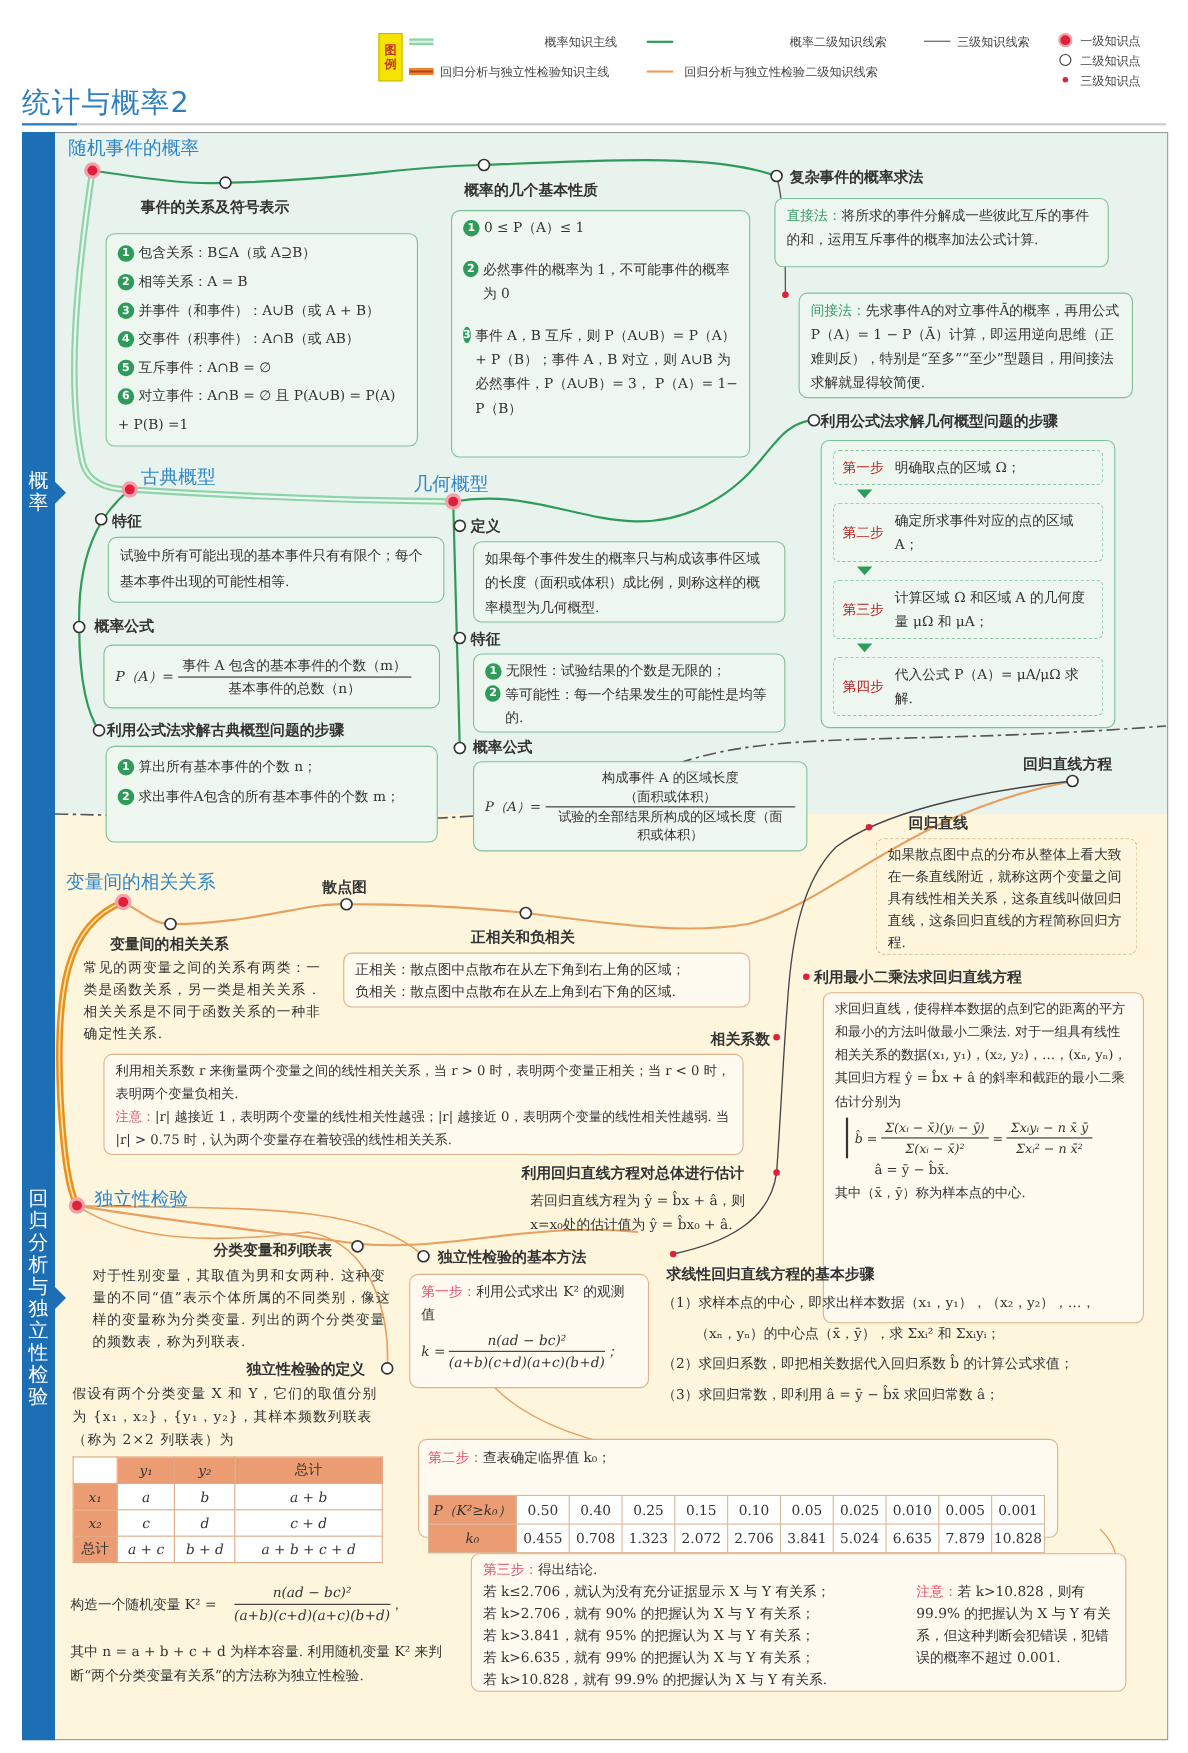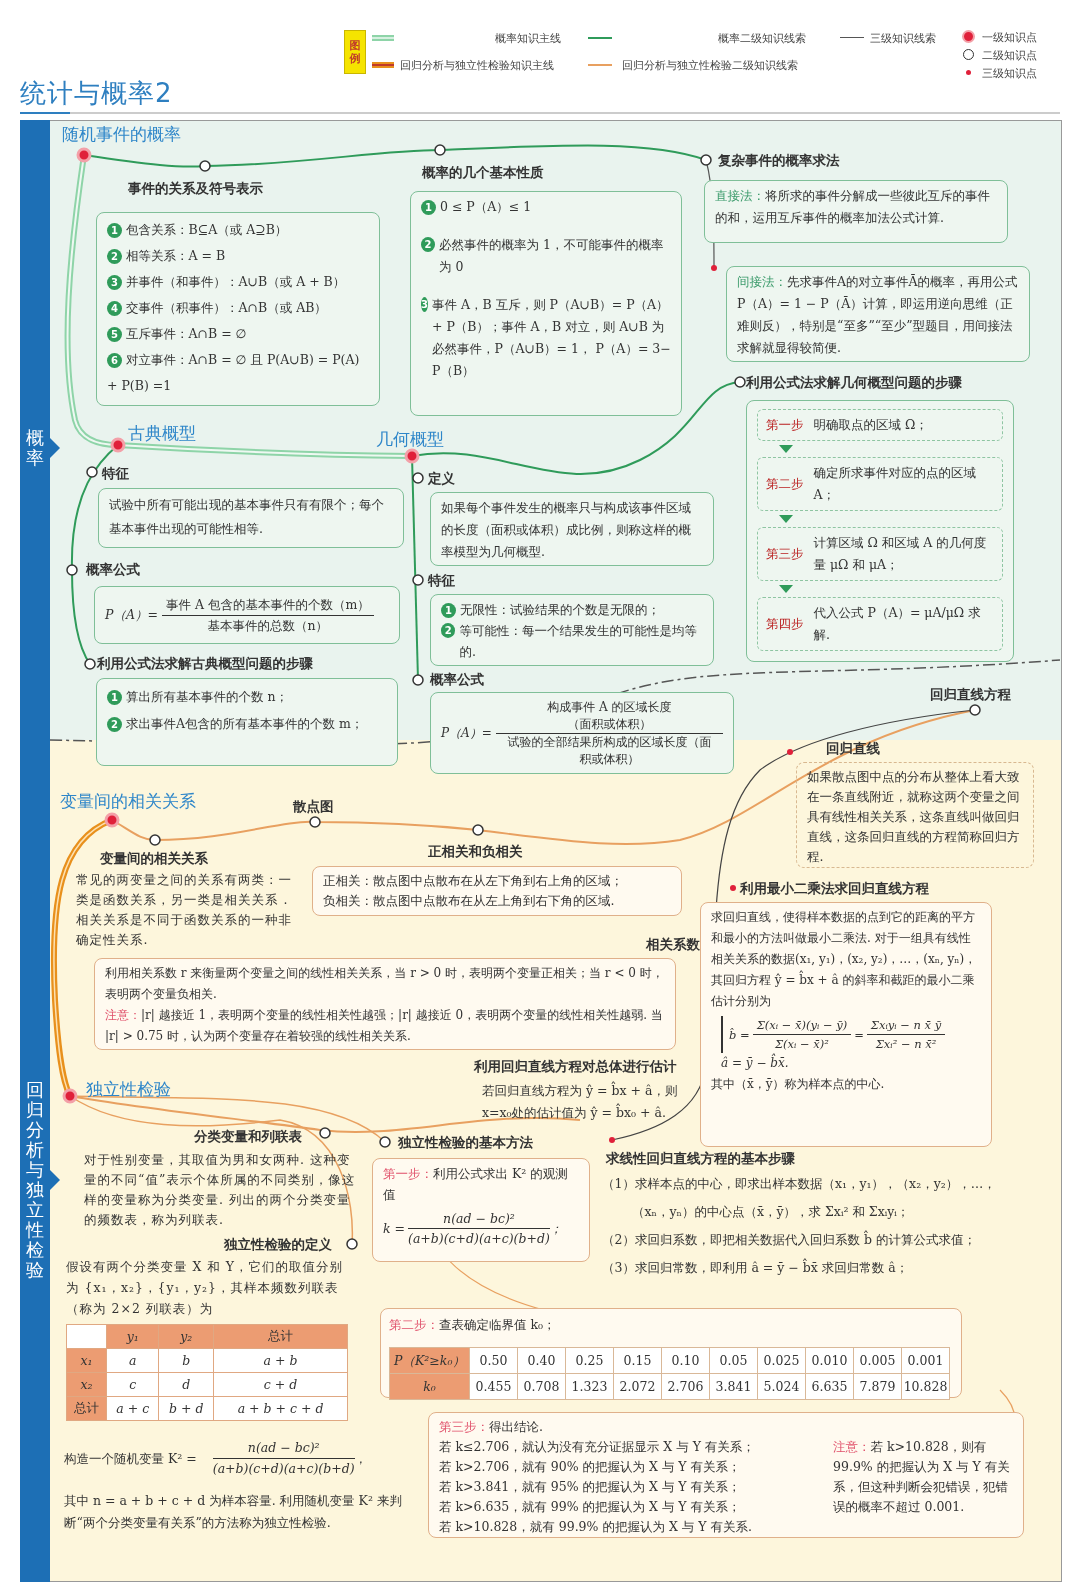--- a/index.html
+++ b/index.html
@@ -158,21 +158,21 @@
 
 <div class="abs node-title" style="left:422px;top:164px">概率的几个基本性质</div>
 <div class="abs gbox" style="left:410px;top:191px;width:272px;height:225px;line-height:22px">
   <div style="margin-bottom:16px"><span class="num">1</span><span>0 ≤ P（A）≤ 1</span></div>
   <div style="margin-bottom:16px;display:flex">
       <span class="num" style="margin-top:3px">2</span>
       <span>必然事件的概率为 1，不可能事件的概率为 0</span>
     </div>
   <div style="display:flex">
       <span class="num" style="margin-top:3px">3</span>
-      <span>事件 A，B 互斥，则 P（A∪B）= P（A）+ P（B）；事件 A，B 对立，则 A∪B 为必然事件，P（A∪B）= 1， P（A）= 3− P（B）</span>
+      <span>事件 A，B 互斥，则 P（A∪B）= P（A）+ P（B）；事件 A，B 对立，则 A∪B 为必然事件，P（A∪B）= 3， P（A）= 1− P（B）</span>
     </div>
 </div>
 
 <div class="abs node-title" style="left:718px;top:152px">复杂事件的概率求法</div>
 <div class="abs gbox" style="left:704px;top:180px;width:304px;height:63px;line-height:22px">
   <span class="lbl-g">直接法：</span><span>将所求的事件分解成一些彼此互斥的事件的和，运用互斥事件的概率加法公式计算.</span>
 </div>
 <div class="abs gbox" style="left:726px;top:266px;width:304px;height:96px;line-height:22px">
   <span class="lbl-g">间接法：</span><span>先求事件A的对立事件Ā的概率，再用公式 P（A）= 1 − P（Ā）计算，即运用逆向思维（正难则反），特别是“至多”“至少”型题目，用间接法求解就显得较简便.</span>
 </div>
@@ -250,35 +250,35 @@
   <div>正相关：散点图中点散布在从左下角到右上角的区域；</div>
   <div>负相关：散点图中点散布在从左上角到右下角的区域.</div>
 </div>
 <div class="abs node-title" style="left:646px;top:936px">相关系数</div>
 <div class="abs obox" style="left:94px;top:958px;width:582px;height:92px;line-height:21px;font-size:12px">
   <div>利用相关系数 r 来衡量两个变量之间的线性相关关系，当 r &gt; 0 时，表明两个变量正相关；当 r &lt; 0 时，表明两个变量负相关.</div>
   <div><span class="lbl-r">注意：</span><span>|r| 越接近 1，表明两个变量的线性相关性越强；|r| 越接近 0，表明两个变量的线性相关性越弱. 当 |r| &gt; 0.75 时，认为两个变量存在着较强的线性相关关系.</span></div>
 </div>
 
 <div class="abs node-title" style="left:740px;top:880px">利用最小二乘法求回归直线方程</div>
-<div class="abs obox" style="left:700px;top:902px;width:292px;height:245px;line-height:21px;font-size:12px">
+<div class="abs obox" style="left:748px;top:902px;width:292px;height:301px;line-height:21px;font-size:12px">
   <div>求回归直线，使得样本数据的点到它的距离的平方和最小的方法叫做最小二乘法. 对于一组具有线性相关关系的数据(x₁, y₁)，(x₂, y₂)，…，(xₙ, yₙ)，其回归方程 ŷ = b̂x + â 的斜率和截距的最小二乘估计分别为</div>
   <div style="display:flex;align-items:center;margin-top:4px;font-style:italic;font-size:11.5px;line-height:18px;border-left:2px solid #333;padding-left:6px;margin-left:10px">
     <span style="margin-right:3px">b̂ =</span>
     <span class="frac">
         <span class="n">Σ(xᵢ − x̄)(yᵢ − ȳ)</span>
         <span>Σ(xᵢ − x̄)²</span>
       </span>
     <span style="margin:0 3px">=</span>
     <span class="frac">
         <span class="n">Σxᵢyᵢ − n x̄ ȳ</span>
         <span>Σxᵢ² − n x̄²</span>
       </span>
   </div>
-  <div style="font-style:italic;margin-left:10px">â = ȳ − b̂x̄.</div>
+  <div style="margin-left:36px">â = ȳ − b̂x̄.</div>
   <div>其中（x̄，ȳ）称为样本点的中心.</div>
 </div>
 
 <div class="abs node-title" style="left:474px;top:1058px">利用回归直线方程对总体进行估计</div>
 <div class="abs" style="left:482px;top:1080px;font-size:12.5px;line-height:22px">
   <div>若回归直线方程为 ŷ = b̂x + â，则</div>
   <div>x=x₀处的估计值为 ŷ = b̂x₀ + â.</div>
 </div>
 
 <div class="abs sec-title" style="left:86px;top:1078px">独立性检验</div>
@@ -342,21 +342,21 @@
 <div class="abs node-title" style="left:606px;top:1150px">求线性回归直线方程的基本步骤</div>
 <div class="abs" style="left:602px;top:1170px;width:440px;font-size:12.5px;line-height:28px">
   <div>（1）求样本点的中心，即求出样本数据（x₁，y₁），（x₂，y₂），…，</div>
   <div style="padding-left:30px">（xₙ，yₙ）的中心点（x̄，ȳ），求 Σxᵢ² 和 Σxᵢyᵢ；</div>
   <div>（2）求回归系数，即把相关数据代入回归系数 b̂ 的计算公式求值；</div>
   <div>（3）求回归常数，即利用 â = ȳ − b̂x̄ 求回归常数 â；</div>
 </div>
 
 <div class="abs obox" style="left:380px;top:1308px;width:582px;height:90px;line-height:20px;padding:6px 8px">
   <div><span class="lbl-r">第二步：</span><span>查表确定临界值 k₀；</span></div>
-  <table class="kt" style="margin-top:12px">
+  <table class="kt" style="margin-top:24px">
     <tbody>
         <tr>
       <td class="h">P（K²≥k₀）</td>
       <td>0.50</td>
           <td>0.40</td>
           <td>0.25</td>
           <td>0.15</td>
           <td>0.10</td>
           <td>0.05</td>
           <td>0.025</td>

